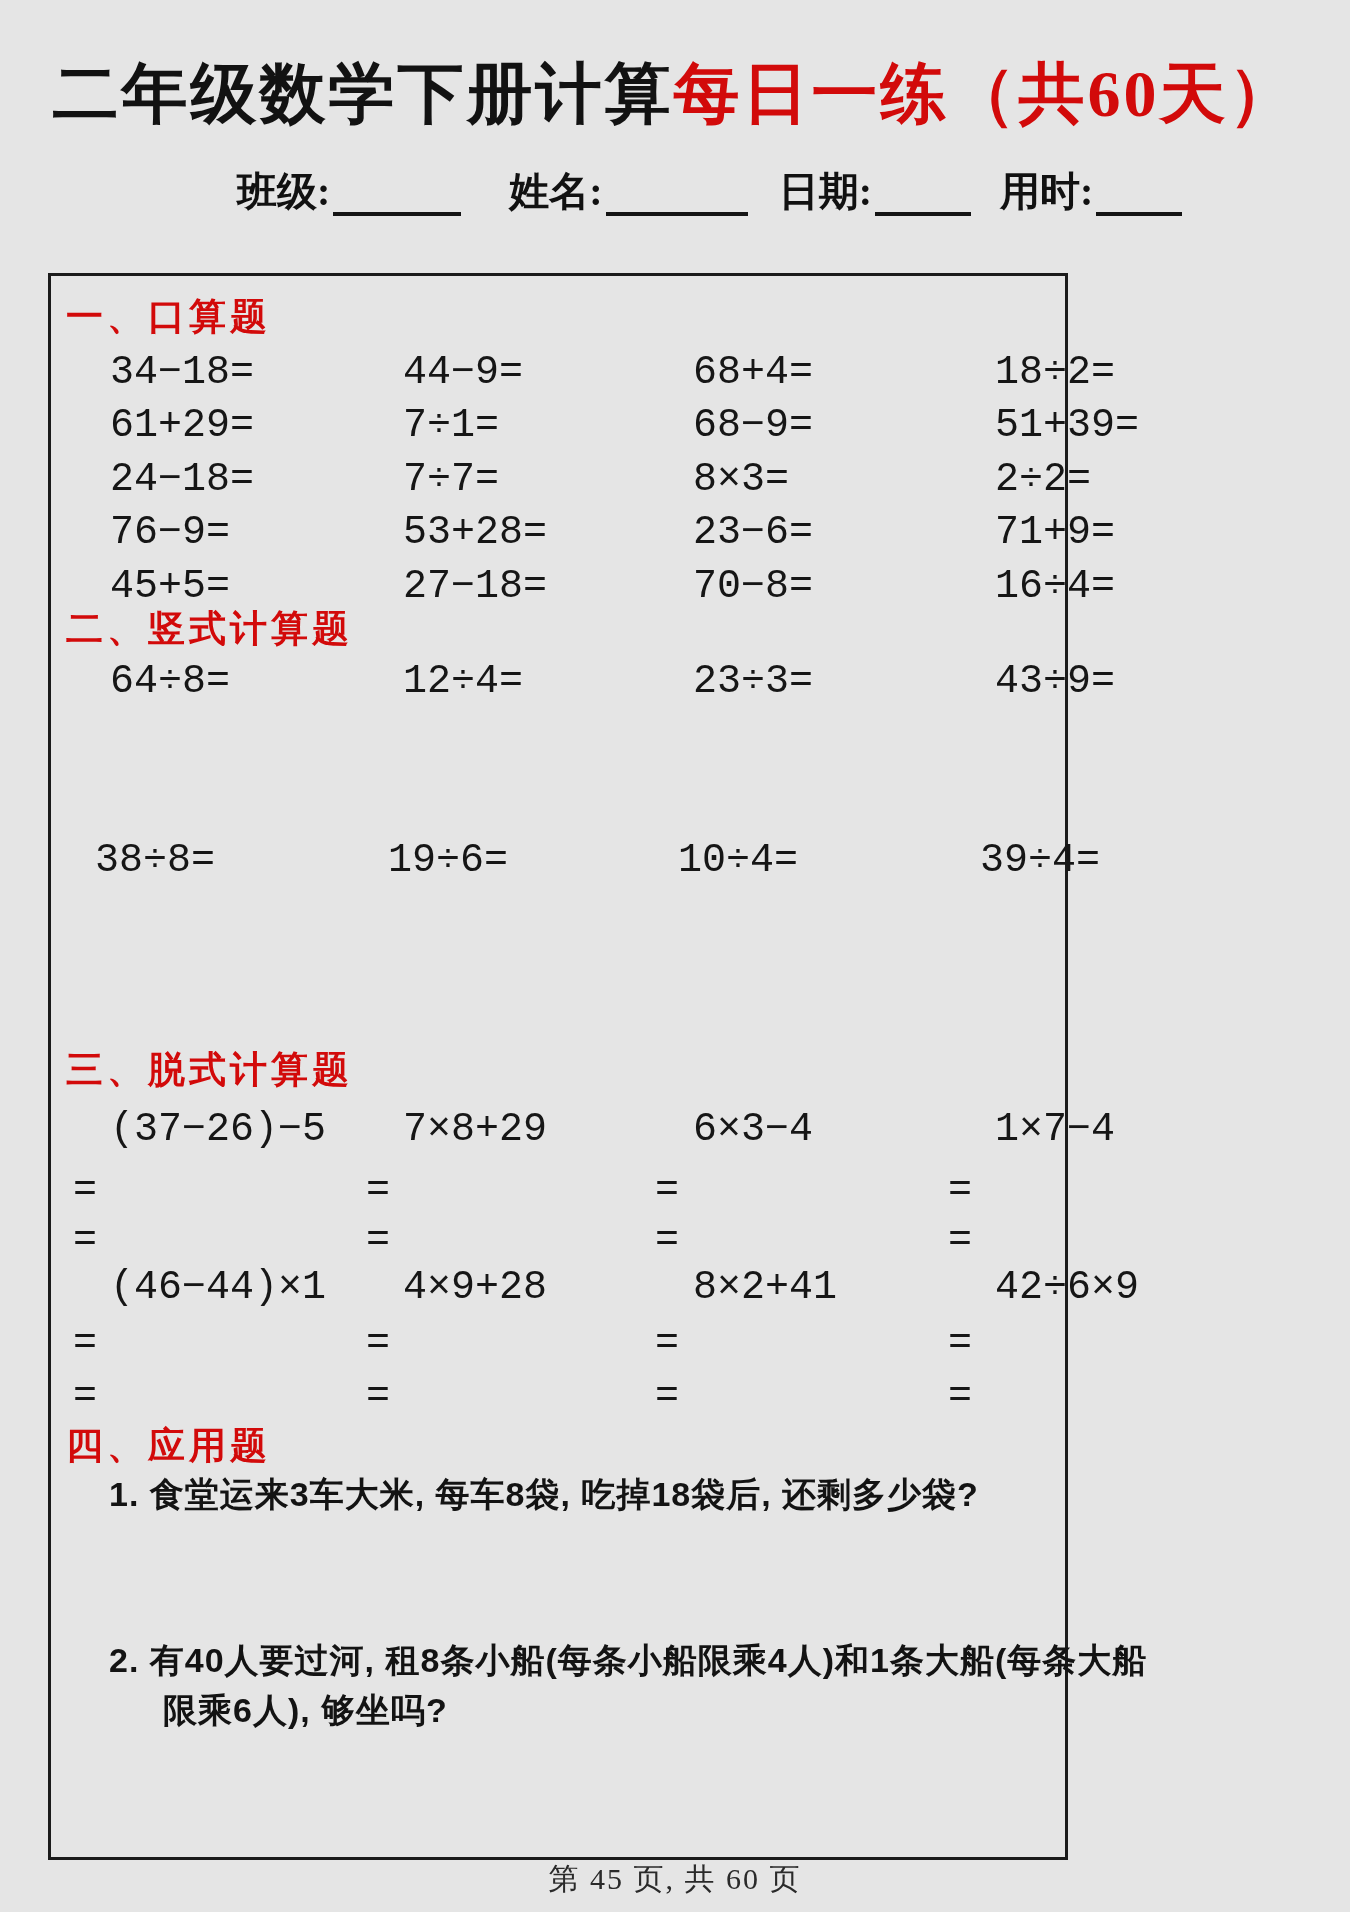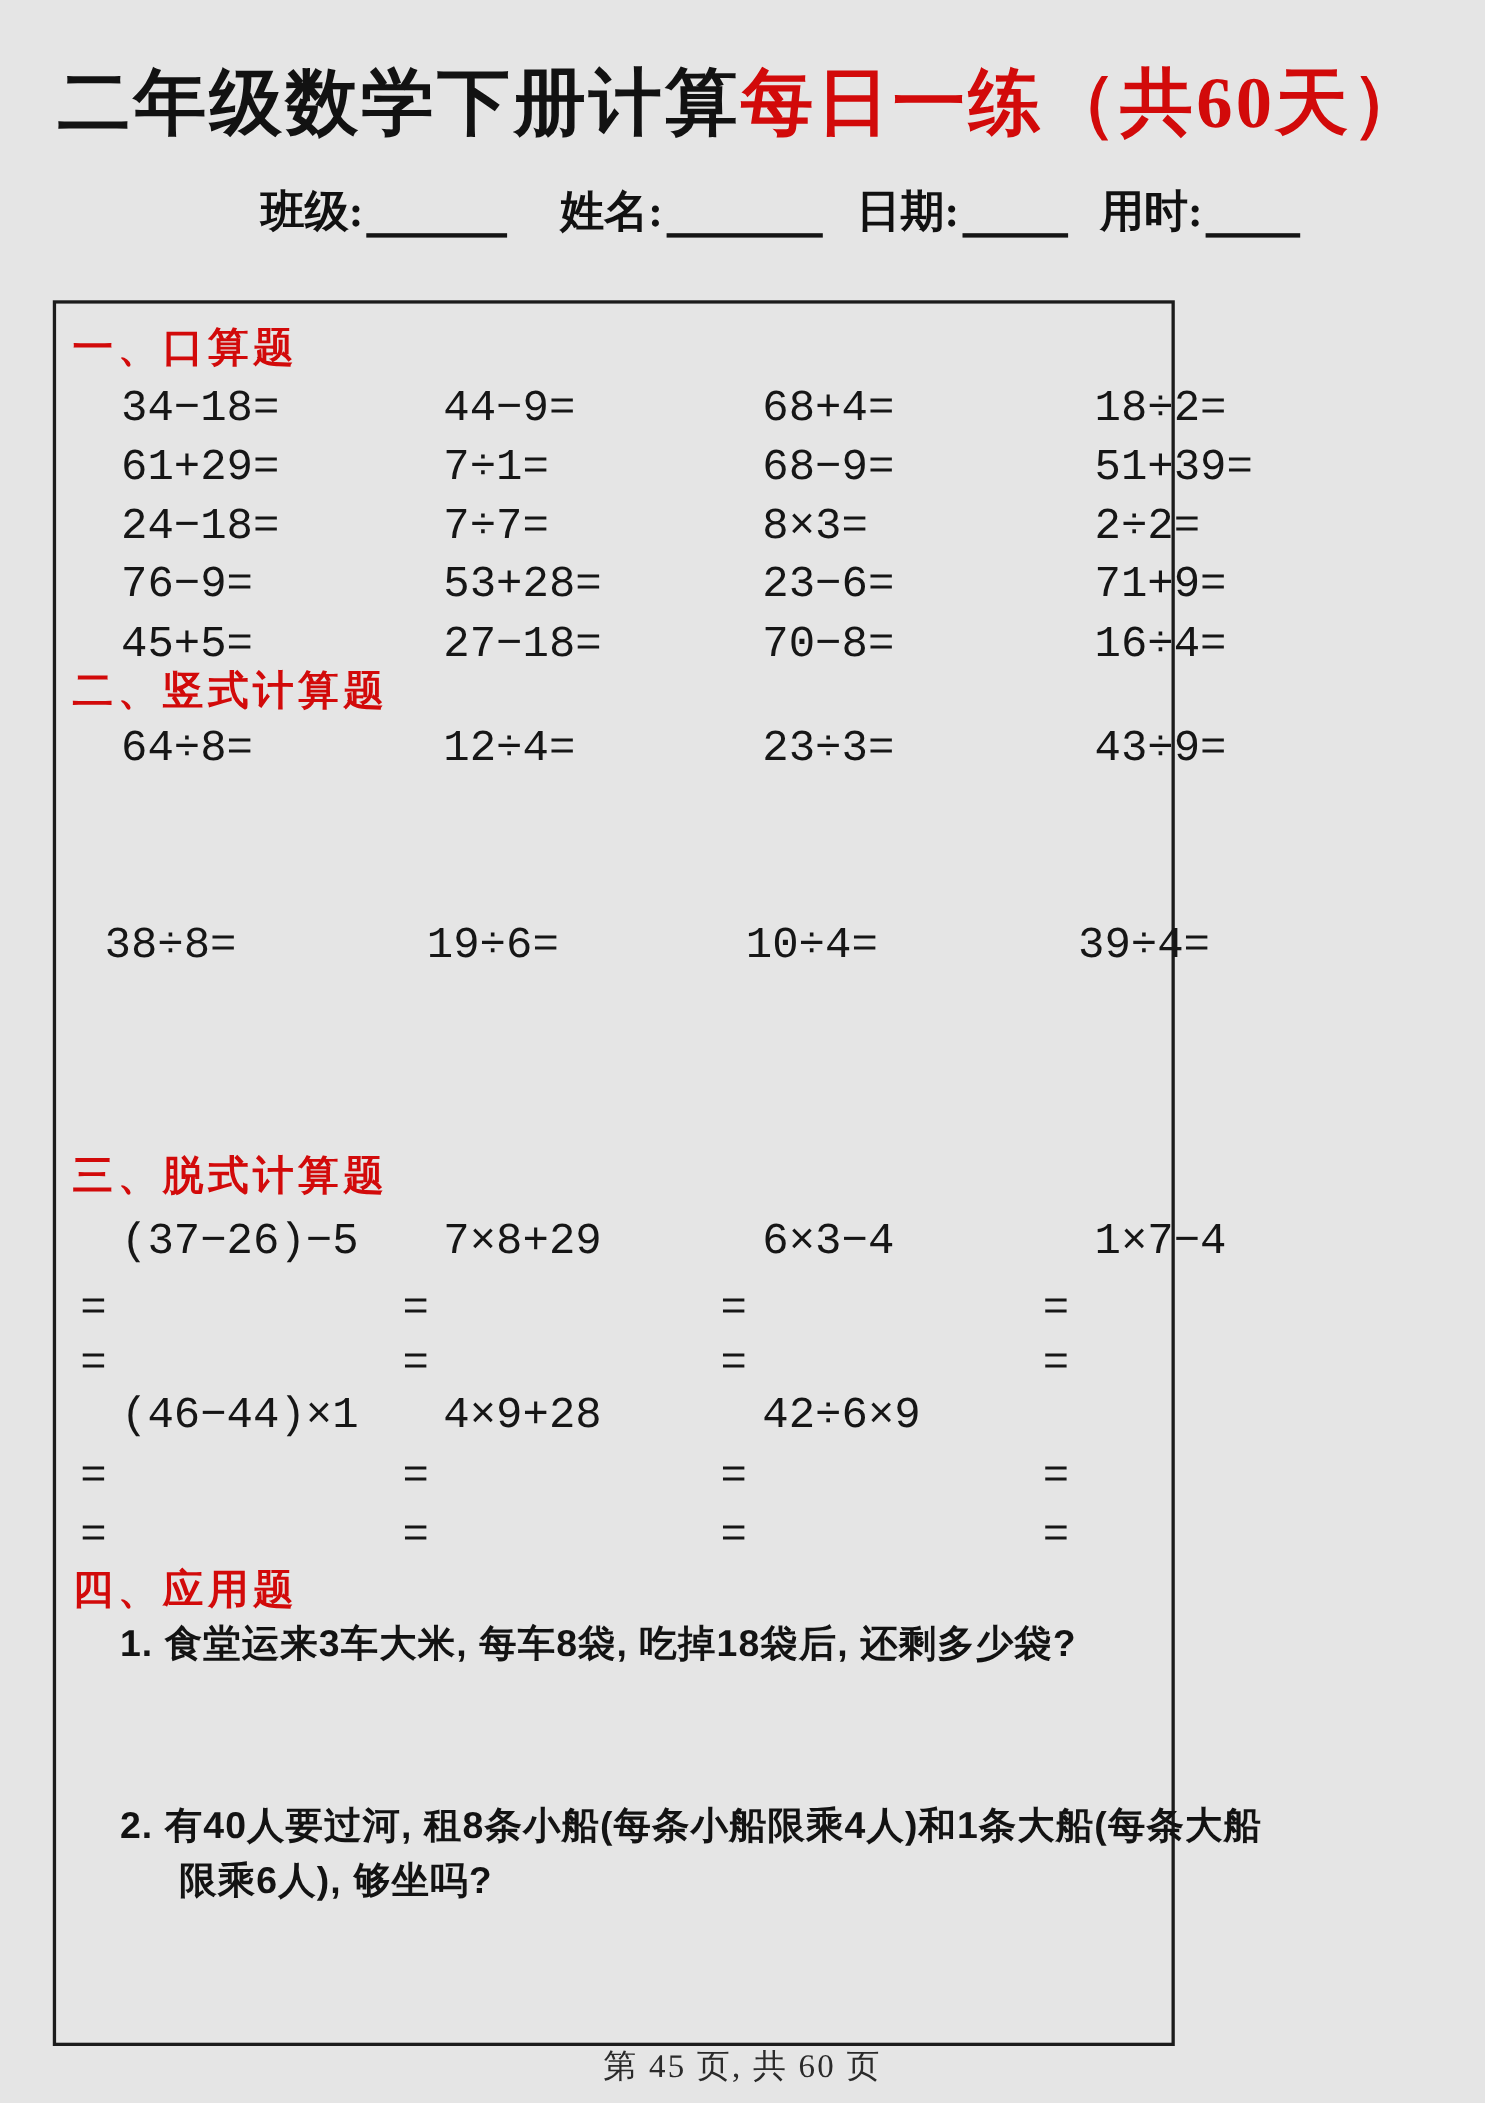--- a/index.html
+++ b/index.html
@@ -159,20 +159,21 @@
     </div>
     <div class="eq-grid" id="eq-r1b">
       <div>=</div>
       <div>=</div>
       <div>=</div>
       <div>=</div>
     </div>
     <div class="num-grid one-line" id="step-expr-2">
       <div>(46−44)×1</div>
       <div>4×9+28</div>
+      <div>8×2+41</div>
       <div>42÷6×9</div>
     </div>
     <div class="eq-grid" id="eq-r2a">
       <div>=</div>
       <div>=</div>
       <div>=</div>
       <div>=</div>
     </div>
     <div class="eq-grid" id="eq-r2b">
       <div>=</div>

